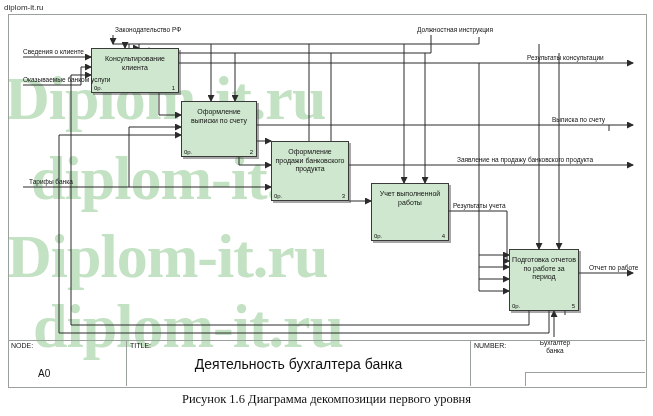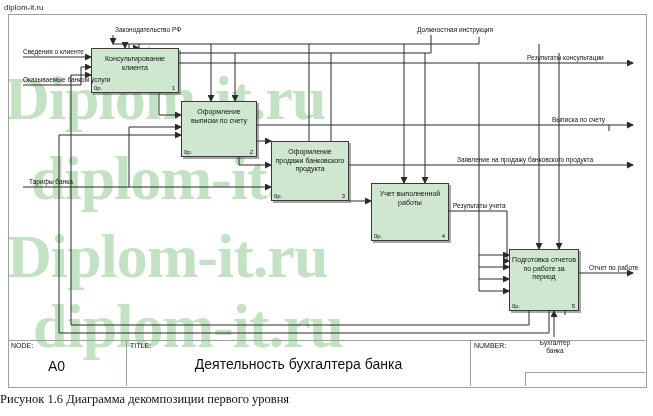--- a/index.html
+++ b/index.html
@@ -87,35 +87,35 @@
   .tbar {
     position:absolute; left:8px; top:340px; width:637px; height:46px;
   }
   .tbar .cell {
     position:absolute; top:0; height:46px; box-sizing:border-box;
     border-left:1px solid #9aa09a;
   }
   .tbar-top { position:absolute; left:0; top:0; width:637px; height:0; border-top:1px solid #9aa09a; }
   .tbar .hdr { position:absolute; left:3px; top:2px; font-size:7px; color:#111; }
   .tbar .nodeval {
-    position:absolute; left:30px; top:18px; font-size:14px; color:#111;margin-left:10px;
+    position:absolute; left:30px; top:28px; font-size:10px; color:#111;
   }
   .tbar .titleval {
     position:absolute; left:0; right:0; top:16px; text-align:center;
     font-size:14px; color:#111;
   }
   .tbar .subrow {
     position:absolute; right:0; bottom:0; width:120px; height:14px;
     border-top:1px solid #9aa09a; border-left:1px solid #9aa09a;
     box-sizing:border-box;
   }
 
   .caption {
     position:absolute; left:0; top:392px; width:653px;
-    font-size:12.5px; color:#111;
+    text-align:center; font-size:12.5px; color:#111;
     font-family:"Liberation Serif", serif;
   }
 </style>
 </head>
 <body>
 
 <div id="stage">
 
   <div class="top-url">diplom-it.ru</div>
 

